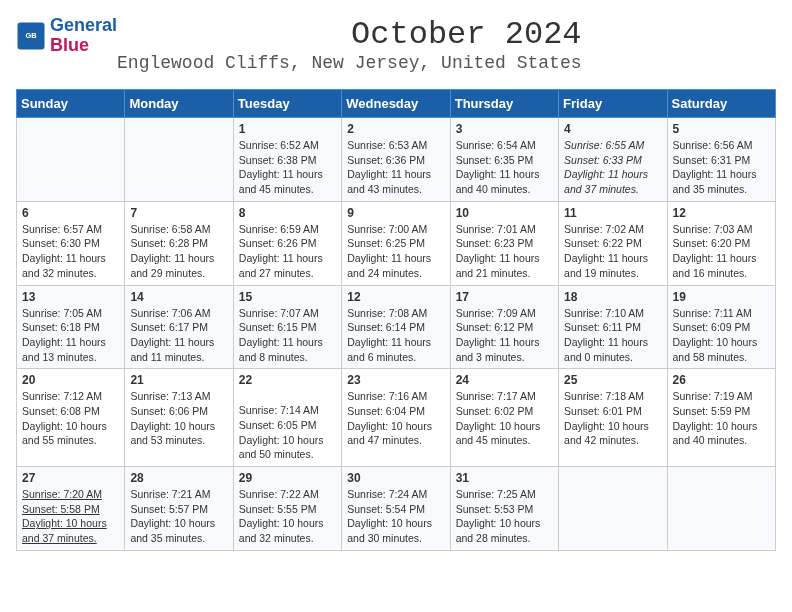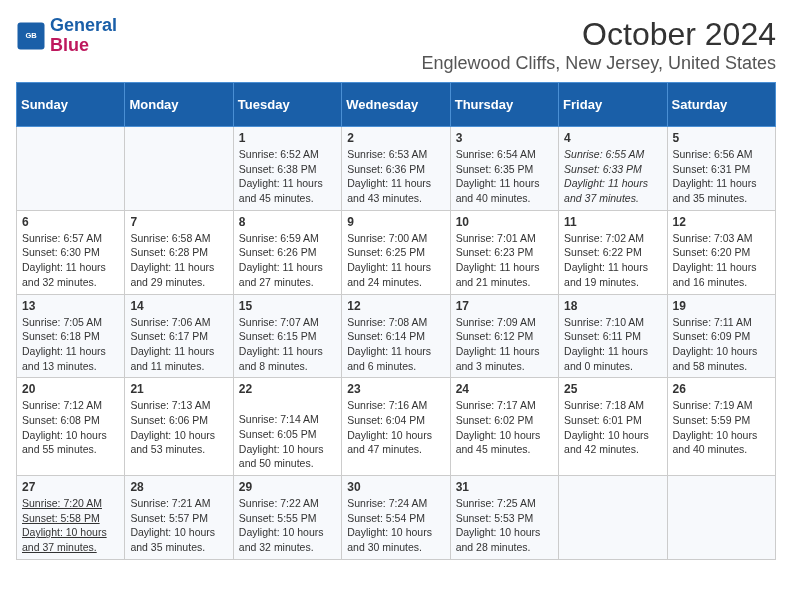--- a/index.html
+++ b/index.html
@@ -5,23 +5,23 @@
     * { margin: 0; padding: 0; box-sizing: border-box; }
     body {
       font-family: Arial, sans-serif;
       background: #fff;
       width: 792px;
       min-height: 612px;
       padding: 16px;
     }
     .header {
       display: flex;
-      justify-content: space-between;
+      justify-content: flex-start;
       align-items: flex-start;
-      margin-bottom: 8px;
+      margin-bottom: 16px;
     }
     .logo {
       display: flex;
       align-items: center;
       gap: 4px;
     }
     .logo-text {
       font-size: 18px;
       font-weight: bold;
       color: #333;
@@ -29,41 +29,42 @@
     }
     .logo-text span {
       color: #1a5fa8;
     }
     .logo-icon {
       width: 30px;
       height: 30px;
     }
     .title-block {
       text-align: right;
+      font-family: Liberation Mono, monospace;
     }
     .month-title {
       font-size: 32px;
       font-weight: normal;
       color: #333;
     }
     .location {
       font-size: 18px;
       color: #555;
     }
     table {
       width: 100%;
       border-collapse: collapse;
       table-layout: fixed;
     }
     thead tr {
       background-color: #1a5fa8;
       color: white;
     }
     thead th {
-      padding: 14px 4px;
+      padding: 6px 4px;
       font-size: 13px;
       font-weight: bold;
       text-align: left;
       border: 1px solid #4a8fd4;
     }
     tbody tr {
       vertical-align: top;
     }
     tbody td {
       border: 1px solid #ccc;

